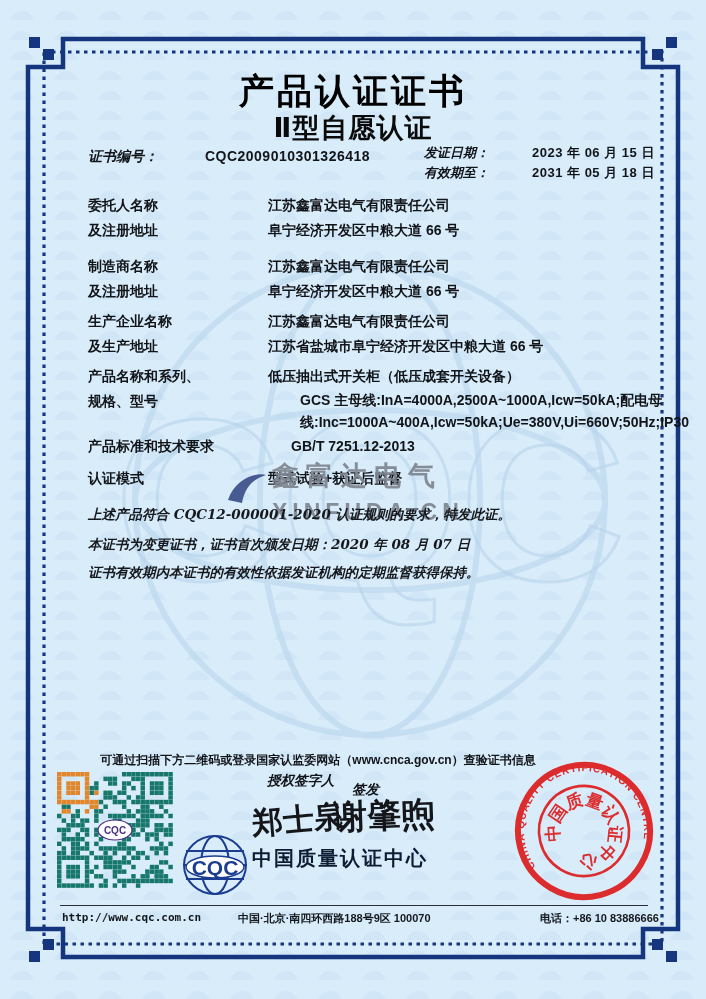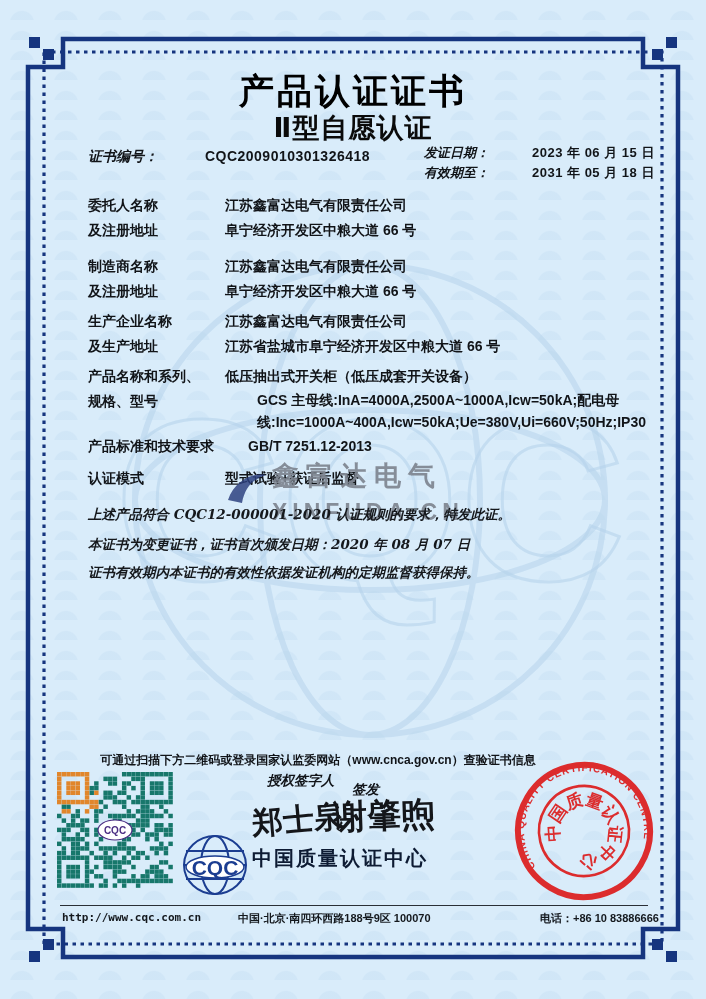--- a/index.html
+++ b/index.html
@@ -24,21 +24,21 @@
   svg text{font-family:var(--hei);}
   
   .title{top:68px;left:0;width:706px;text-align:center;font-size:35px;font-weight:900;letter-spacing:3px;color:#000;}
   .subtitle{top:110px;left:0;width:706px;text-align:center;font-size:27px;font-weight:700;letter-spacing:1px;color:#0a0a0a;}
   .certline{top:148px;left:88px;font-size:14px;}
   .kai-label{font-family:var(--kai);font-weight:700;font-style:italic;}
   .num{font-family:var(--hei);font-weight:800;letter-spacing:.5px;margin-left:43px;}
   .dates{top:143px;left:424px;font-size:13px;line-height:20px;}
   .dates .row{white-space:nowrap;}
   
-  .field{left:88px;width:560px;display:flex;font-size:14px;line-height:25px;}
+  .field{left:88px;width:560px;display:flex;font-size:14px;line-height:25px;gap:43px;}
   .flabel{width:137px;font-weight:800;flex:none;}
   .fvalue{width:423px;font-weight:600;}
   .fvalue .wrap2{line-height:22px;margin-left:32px;}
   
   .stmt{left:88px;width:540px;font-family:var(--kai);font-style:italic;font-size:13.5px;font-weight:600;color:#15181c;}
   
   .note{top:752px;left:0;width:636px;text-align:center;font-size:12px;font-weight:700;}
   
   .sig-label{font-family:var(--kai);font-weight:700;font-size:13.5px;font-style:italic;}
   .sig{font-family:var(--kai);font-weight:900;color:#14161a;white-space:nowrap;}

